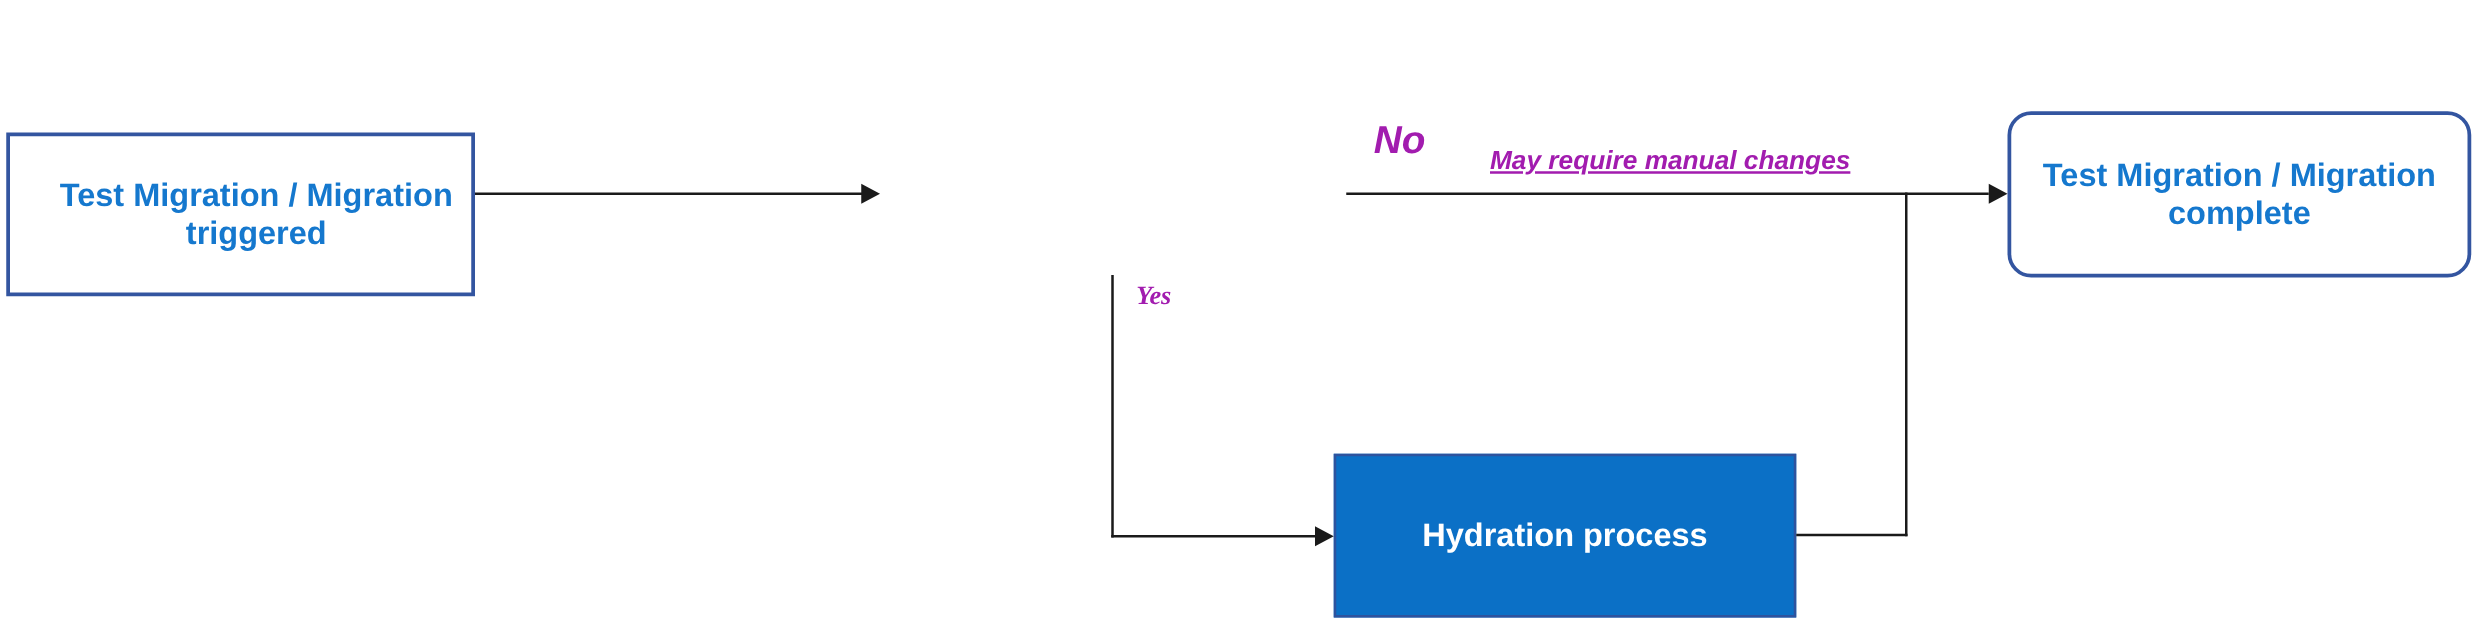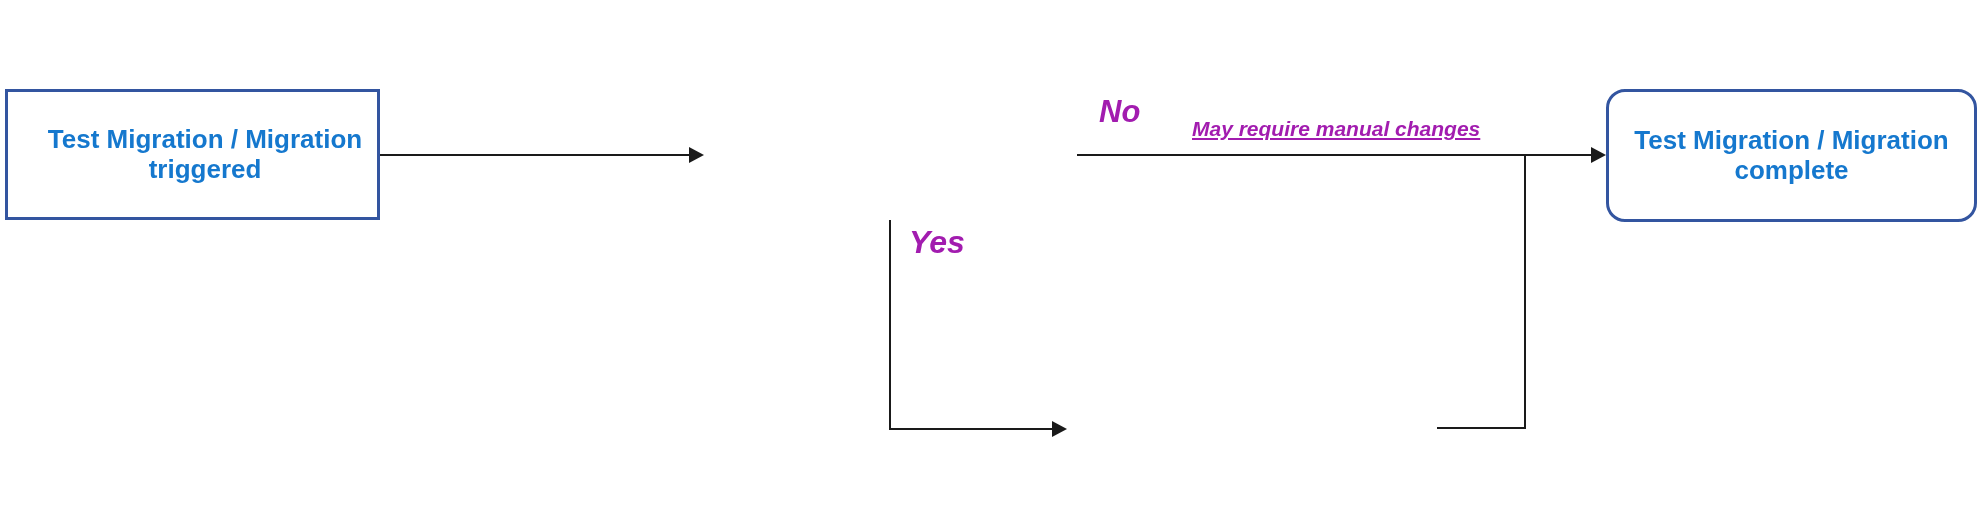--- a/index.html
+++ b/index.html
@@ -53,33 +53,36 @@
     border-left:15px solid var(--line);
   }
   .edge-label{
     position:absolute;
     color:#a21caf;
     font-weight:bold;
     font-style:italic;
     white-space:nowrap;
   }
   .edge-label.big{font-size:31px;}
-  .edge-label.mid{font-size:32px;}
+  .edge-label.mid{font-size:21px;font-family:Liberation Serif, serif;}
   .edge-label.small{font-size:21px;}
 </style>
 </head>
 <body>
 
 <div class="canvas">
 
-  <div class="node" style="left:5px; top:89px; width:375px; height:131px;padding-left:25px;">
+  <div class="node" style="left:5px; top:106px; width:375px; height:131px;padding-left:25px;">
     <div class="inner">Test Migration / Migration triggered</div>
   </div>
 
 
+  <div class="node filled" style="left:1067px; top:363px; width:370px; height:131px;">
+    <div class="inner">Hydration process</div>
+  </div>
 
   <div class="node" style="left:1606px; top:89px; width:371px; height:133px;border-radius:19px;">
     <div class="inner">Test Migration / Migration complete</div>
   </div>
 
   <div class="edge h" style="left:380px; top:154px; width:310px;"></div>
   <div class="arrowhead" style="left:689px; top:147px;"></div>
 
   <div class="edge h" style="left:1077px; top:154px; width:514px;"></div>
   <div class="arrowhead" style="left:1591px; top:147px;"></div>

